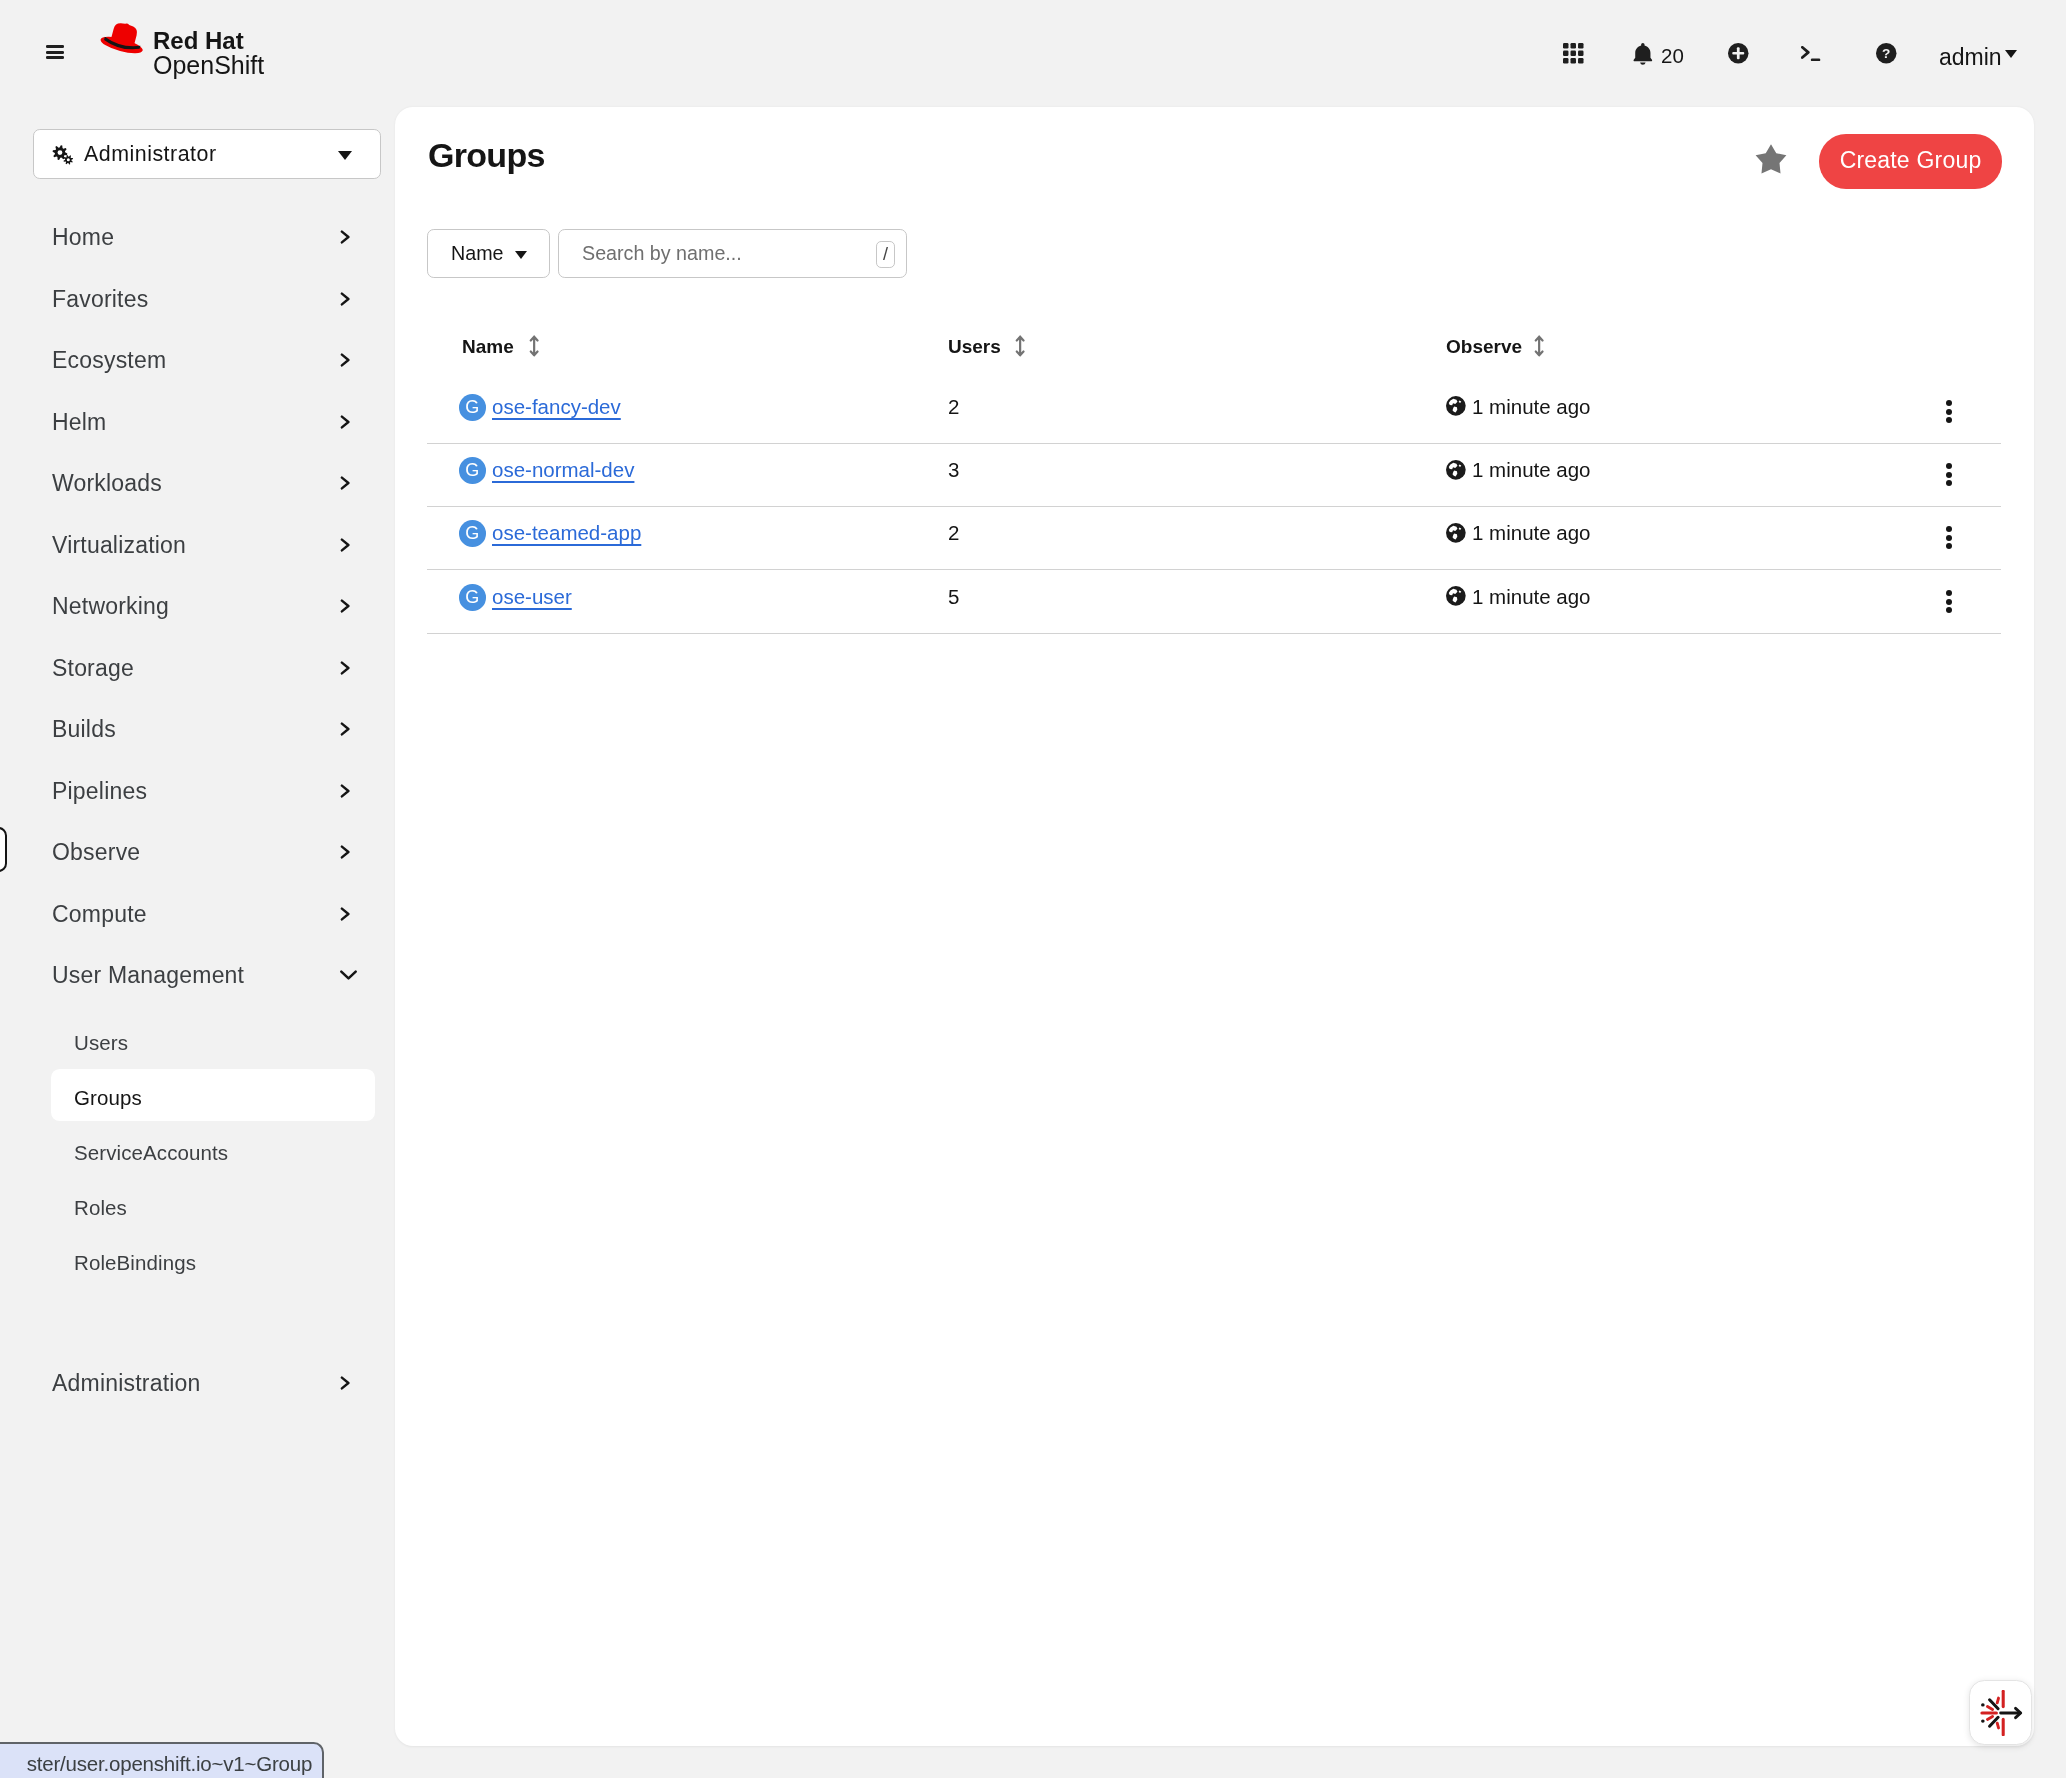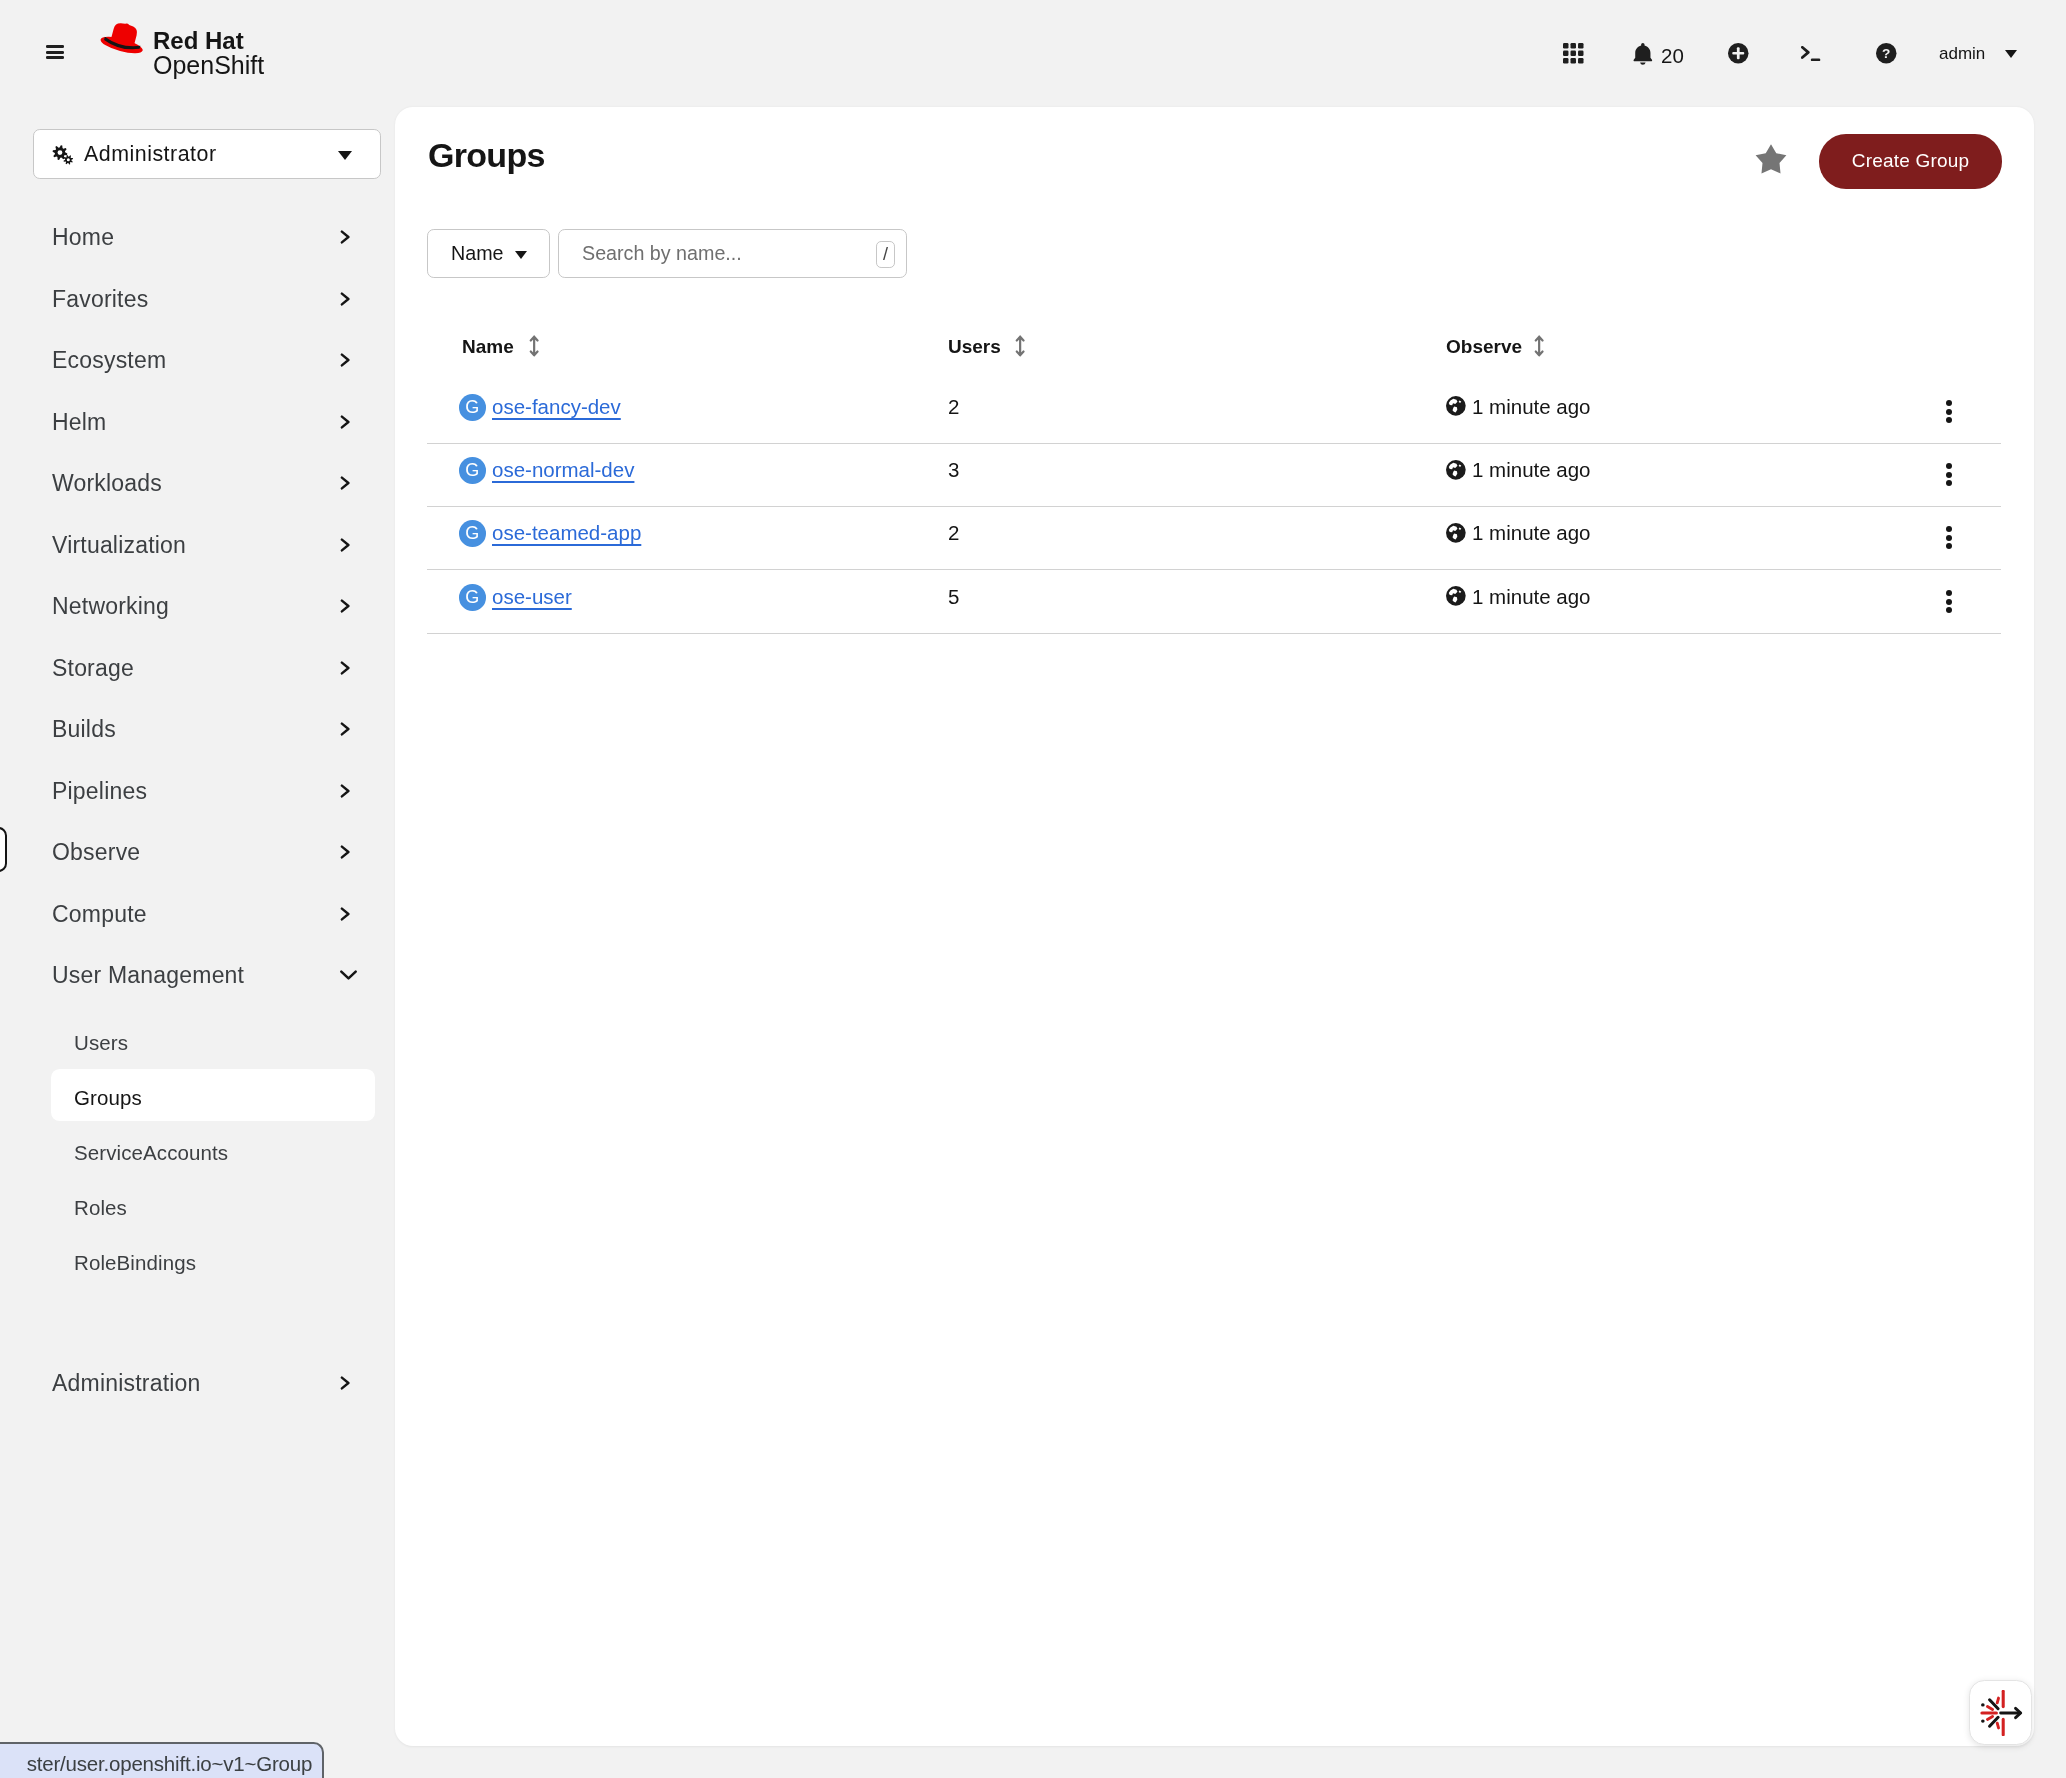--- a/index.html
+++ b/index.html
@@ -8,42 +8,42 @@
   .abs { position:absolute; }
 
   
   #burger { left:46px; top:45px; width:18px; height:14.6px; }
   #burger div { position:absolute; left:0; width:18px; height:2.9px; background:#1f1f1f; border-radius:1.3px; }
   #logo-hat { left:100px; top:19.7px; }
   #logo-text1 { left:153px; top:26.5px; font-size:24px; font-weight:bold; color:#151515; letter-spacing:0px; }
   #logo-text2 { left:153px; top:51px; font-size:25px; color:#151515; letter-spacing:0px; }
 
   .mh-ic { top:43px; }
-  #mh-admin { left:1939px; top:44px; font-size:17px; color:#151515; }
+  #mh-admin { left:1939px; top:44px; font-size:23px; color:#151515; }
   #mh-12 { left:1661px; top:44px; font-size:20.5px; color:#151515; }
 
   
   #persp { left:33px; top:129px; width:348px; height:50px; background:#fff; border:1.3px solid #c7c7c7; border-radius:6.8px; }
   #persp .lbl { position:absolute; left:50px; top:12px; font-size:21.4px; color:#151515; letter-spacing:0.5px; }
   .caret-dn { width:0; height:0; border-left:7.7px solid transparent; border-right:7.7px solid transparent; border-top:9.4px solid #151515; }
   #persp .caret-dn { position:absolute; right:28px; top:20.5px; }
 
   .nav-item { position:absolute; left:0; width:394px; height:62px; }
   .nav-item .t { position:absolute; left:52px; top:50%; transform:translateY(-50%); font-size:23px; color:#3c3f42; letter-spacing:0.2px; }
   .nav-item svg.chev { position:absolute; left:340px; top:50%; transform:translateY(-50%); }
   .sub-item { position:absolute; left:0; width:394px; height:55px; }
   .sub-item .t { position:absolute; left:74px; top:50%; transform:translateY(-50%); font-size:20.5px; color:#3c3f42; letter-spacing:0.1px; }
   #groups-pill { position:absolute; left:51px; top:1069px; width:324px; height:52px; background:#fff; border-radius:8.6px; }
   #drawer-tab { left:-10.3px; top:827px; width:17px; height:45px; background:#fff; border:2.6px solid #151515; border-radius:8.6px; }
 
   
   #panel { left:395px; top:107px; width:1639px; height:1639px; background:#fff; border-radius:18px; box-shadow:0 0.9px 2.6px rgba(0,0,0,0.06); }
   #title { left:33px; top:29px; font-size:34px; font-weight:bold; color:#151515; letter-spacing:-0.7px; }
   #star { left:1359px; top:36px; }
-  #btn-create { left:1424px; top:26.5px; width:183px; height:55px; background:#7f1d1d; border-radius:27px; color:#fff; font-size:19px; text-align:center; line-height:53px; letter-spacing:0.2px; }
+  #btn-create { left:1424px; top:26.5px; width:183px; height:55px; background:#ef4444; border-radius:27px; color:#fff; font-size:23px; text-align:center; line-height:53px; letter-spacing:0.2px; }
 
   #f-name { left:32px; top:122px; width:123px; height:49px; border:1.3px solid #c7c7c7; border-radius:6.8px; background:#fff; }
   #f-name .lbl { position:absolute; left:23px; top:12px; font-size:19.7px; color:#151515; }
   #f-name .caret-dn { position:absolute; right:22px; top:21.4px; border-left-width:6.8px; border-right-width:6.8px; border-top-width:8.6px; }
   #f-search { left:163px; top:122px; width:349px; height:49px; border:1.3px solid #c7c7c7; border-radius:6.8px; background:#fff; }
   #f-search .ph { position:absolute; left:23px; top:12px; font-size:19.7px; color:#6f6f6f; }
   #f-search .slash { position:absolute; right:11px; top:11px; width:19px; height:26.5px; border:1.3px solid #c7c7c7; border-radius:5.1px; font-size:18px; color:#444; text-align:center; line-height:25px; }
 
   .th { position:absolute; font-size:19px; font-weight:bold; color:#151515; }
   .td { position:absolute; font-size:20.5px; color:#151515; }

